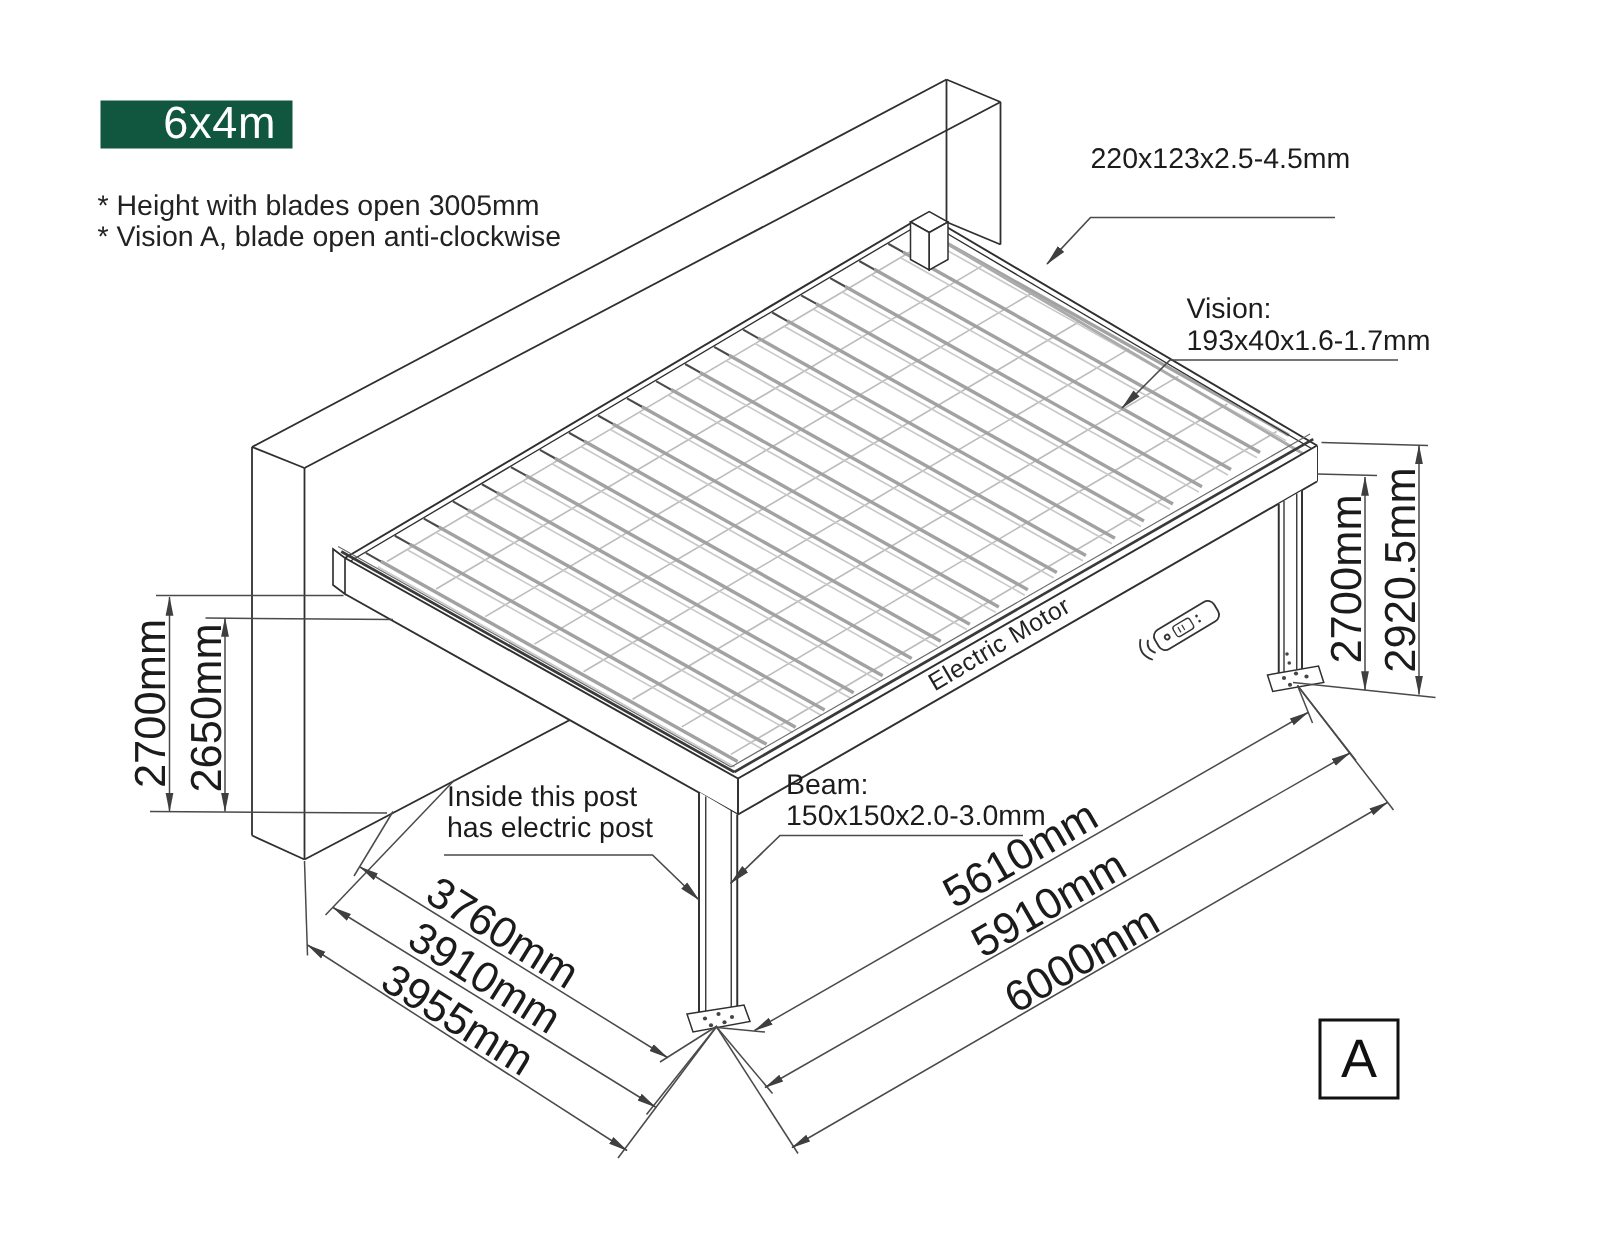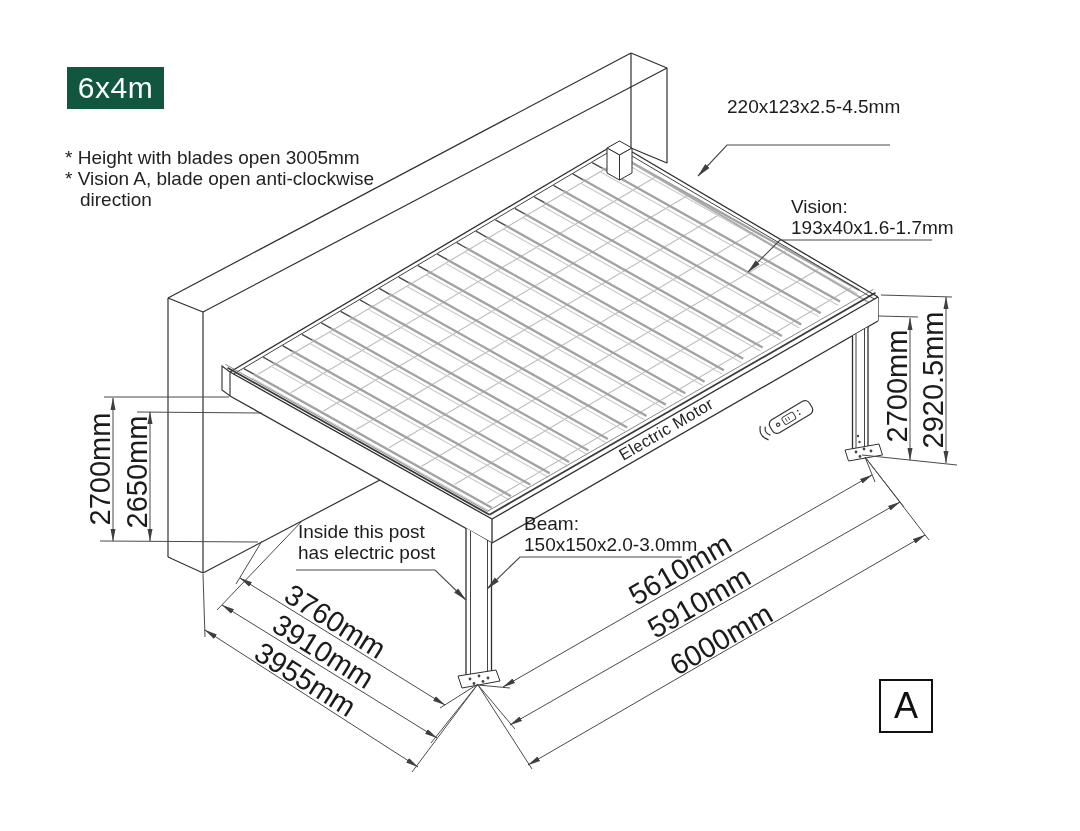--- a/index.html
+++ b/index.html
@@ -1,22 +1,22 @@
 <!DOCTYPE html>
 <html><head>
 <meta charset="utf-8">
 <style>
   html,body{margin:0;padding:0;background:#fff;}
   #stage{position:relative;width:1080px;height:831px;background:#ffffff;overflow:hidden;
          font-family:"Liberation Sans","DejaVu Sans",sans-serif;color:#1c1c1c;}
   #drawing{position:absolute;left:0;top:0;}
-  .badge{position:absolute;left:67px;top:67px;width:97px;height:42px;background:#115740;
+  .badge{position:absolute;left:67px;top:67px;width:97px;height:32px;background:#115740;
          color:#fff;display:flex;align-items:center;justify-content:center;
-         font-size:30px;font-weight:500;letter-spacing:0.5px;}
-  .notes{position:absolute;left:65px;top:127px;font-size:19px;line-height:21px;color:#222;margin-top:20px;}
+         font-size:30px;font-weight:500;letter-spacing:0.5px;padding-left:31px;}
+  .notes{position:absolute;left:65px;top:127px;font-size:19px;line-height:21px;color:#222;}
   .notes .indent{padding-left:15px;}
   .callout{position:absolute;font-size:19px;line-height:21px;color:#1c1c1c;white-space:nowrap;}
   .viewbox{position:absolute;left:879px;top:679px;width:50px;height:50px;border:2.5px solid #111;
            display:flex;align-items:center;justify-content:center;font-size:36px;color:#111;}
   svg text{font-family:"Liberation Sans","DejaVu Sans",sans-serif;}
   .dimtxt{font-size:29px;fill:#1b1b1b;}
   .motortxt{font-size:16.5px;fill:#222;letter-spacing:0.4px;}
 </style>
 </head>
 <body>
@@ -262,21 +262,20 @@
       <path d="M-27,-5 Q-31.5,0 -27,5"></path>
     </g>
   </g>
 </svg>
 
 <div class="badge">6x4m</div>
 
 <div class="notes">
   <div>* Height with blades open 3005mm</div>
   <div>* Vision A, blade open anti-clockwise</div>
-  <div class="indent">direction</div>
 </div>
 
 <div class="callout" style="left:727px;top:96px">
   <div>220x123x2.5-4.5mm</div>
 </div>
 
 <div class="callout" style="left:791px;top:196px">
   <div>Vision:</div>
   <div>193x40x1.6-1.7mm</div>
 </div>

